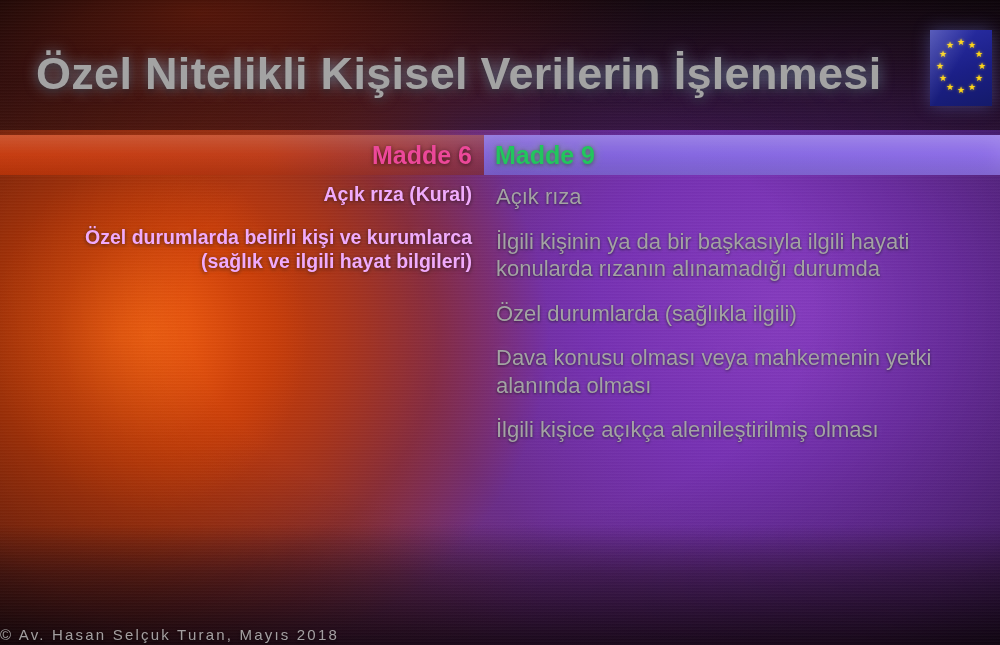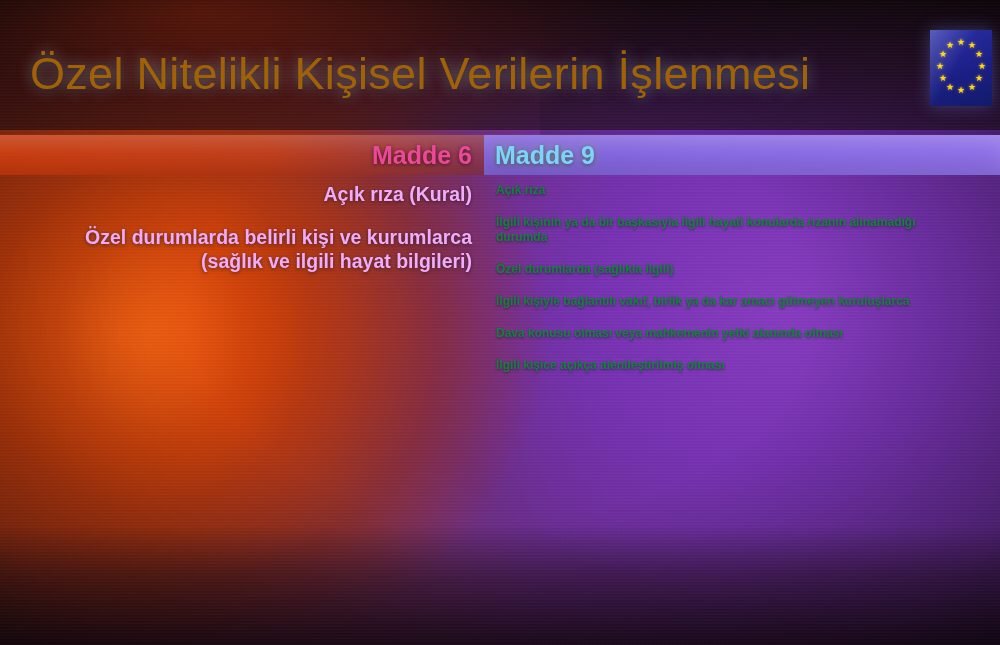--- a/index.html
+++ b/index.html
@@ -45,25 +45,25 @@
     position: absolute; inset: 0;
     background: radial-gradient(ellipse 78% 80% at 50% 48%, rgba(0,0,0,0) 40%, rgba(0,0,0,0.30) 78%, rgba(0,0,0,0.65) 100%);
   }
   .bg-scan {
     position: absolute; inset: 0;
     background: repeating-linear-gradient(0deg, rgba(255,255,255,0.022) 0px, rgba(255,255,255,0.022) 1px, rgba(0,0,0,0.02) 2px, rgba(0,0,0,0.02) 3px);
   }
 
   
   .title {
-    position: absolute; left: 30px; top: 48px;
+    position: absolute; left: 36px; top: 48px;
     font-size: 45px;
-    font-weight: 400;
+    font-weight: 700;
     letter-spacing: 0.3px;
-    color: #a16207;
+    color: #a3a3a3;
     text-shadow: 0 0 14px rgba(180,220,255,0.55), 0 2px 6px rgba(0,0,0,0.5);
     white-space: nowrap;
   }
 
   
   .eu-flag {
     position: absolute; right: 8px; top: 30px;
     width: 62px; height: 76px;
     background: linear-gradient(160deg, #2b2fa8 0%, #1b1f86 55%, #141a6a 100%);
     box-shadow: 0 0 16px rgba(120,140,255,0.35);
@@ -104,21 +104,21 @@
   .col-head-6 {
     position: absolute; left: 0; top: 6px; width: 472px;
     text-align: right;
     font-size: 25px; font-weight: 700;
     color: #ec4899;
     text-shadow: 0 1px 4px rgba(0,0,0,0.55);
   }
   .col-head-9 {
     position: absolute; left: 495px; top: 6px;
     font-size: 25px; font-weight: 700;
-    color: #7dd3fc;
+    color: #22c55e;
     text-shadow: 0 0 10px rgba(150,240,70,0.45), 0 1px 4px rgba(0,0,0,0.5);
   }
 
   
   .col-left {
     position: absolute; left: 40px; top: 183px; width: 432px;
     text-align: right;
   }
   .col-left .item {
     font-size: 19.5px;
@@ -126,24 +126,24 @@
     line-height: 1.22;
     color: #f0abfc;
     text-shadow: 0 1px 4px rgba(0,0,0,0.6), 0 0 10px rgba(255,210,180,0.18);
     margin-bottom: 19px;
   }
   .col-right {
     position: absolute; left: 496px; top: 183px; width: 448px;
     text-align: left;
   }
   .col-right .item {
-    font-size: 12px;
-    font-weight: 700;
+    font-size: 22px;
+    font-weight: 400;
     line-height: 1.25;
-    color: #15803d;
+    color: #a3a3a3;
     text-shadow: 0 1px 3px rgba(0,0,0,0.55), 0 0 8px rgba(200,190,255,0.20);
     margin-bottom: 17px;
   }
 
   
   .footer {
     position: absolute; left: 0; bottom: 2px;
     font-size: 15px;
     letter-spacing: 2.2px;
     color: #cfcfcf;
@@ -199,19 +199,21 @@
 
   <div class="col-left">
     <div class="item">Açık rıza (Kural)</div>
     <div class="item">Özel durumlarda belirli kişi ve kurumlarca (sağlık ve ilgili hayat bilgileri)</div>
   </div>
 
   <div class="col-right">
     <div class="item">Açık rıza</div>
     <div class="item">İlgili kişinin ya da bir başkasıyla ilgili hayati konularda rızanın alınamadığı durumda</div>
     <div class="item">Özel durumlarda (sağlıkla ilgili)</div>
-    <div class="item">İlgili kişiyle bağlantılı vakıf, birlik ya da kar amacı gütmeyen kuruluşlarca</div>
     <div class="item">Dava konusu olması veya mahkemenin yetki alanında olması</div>
     <div class="item">İlgili kişice açıkça alenileştirilmiş olması</div>
   </div>
 
+  <div class="footer-clip">
+    <div class="footer">© Av. Hasan Selçuk Turan, Mayıs 2018</div>
+  </div>
 
 </div>
 
 </body></html>

